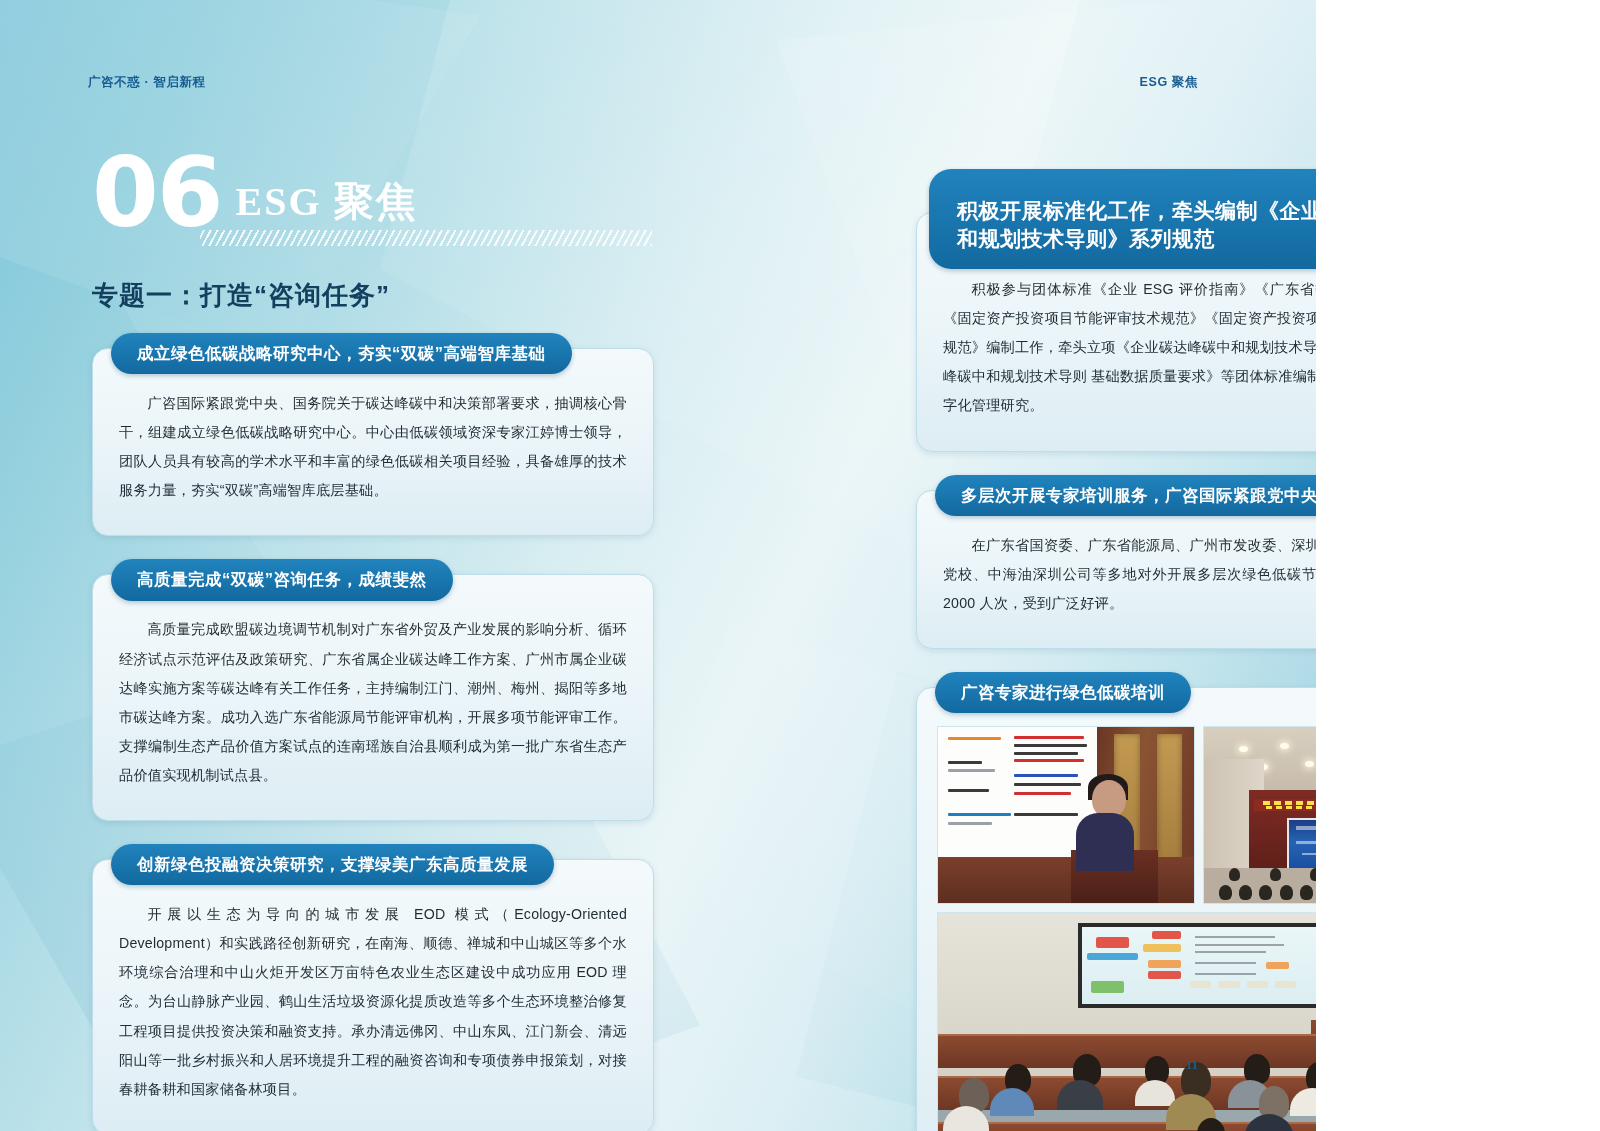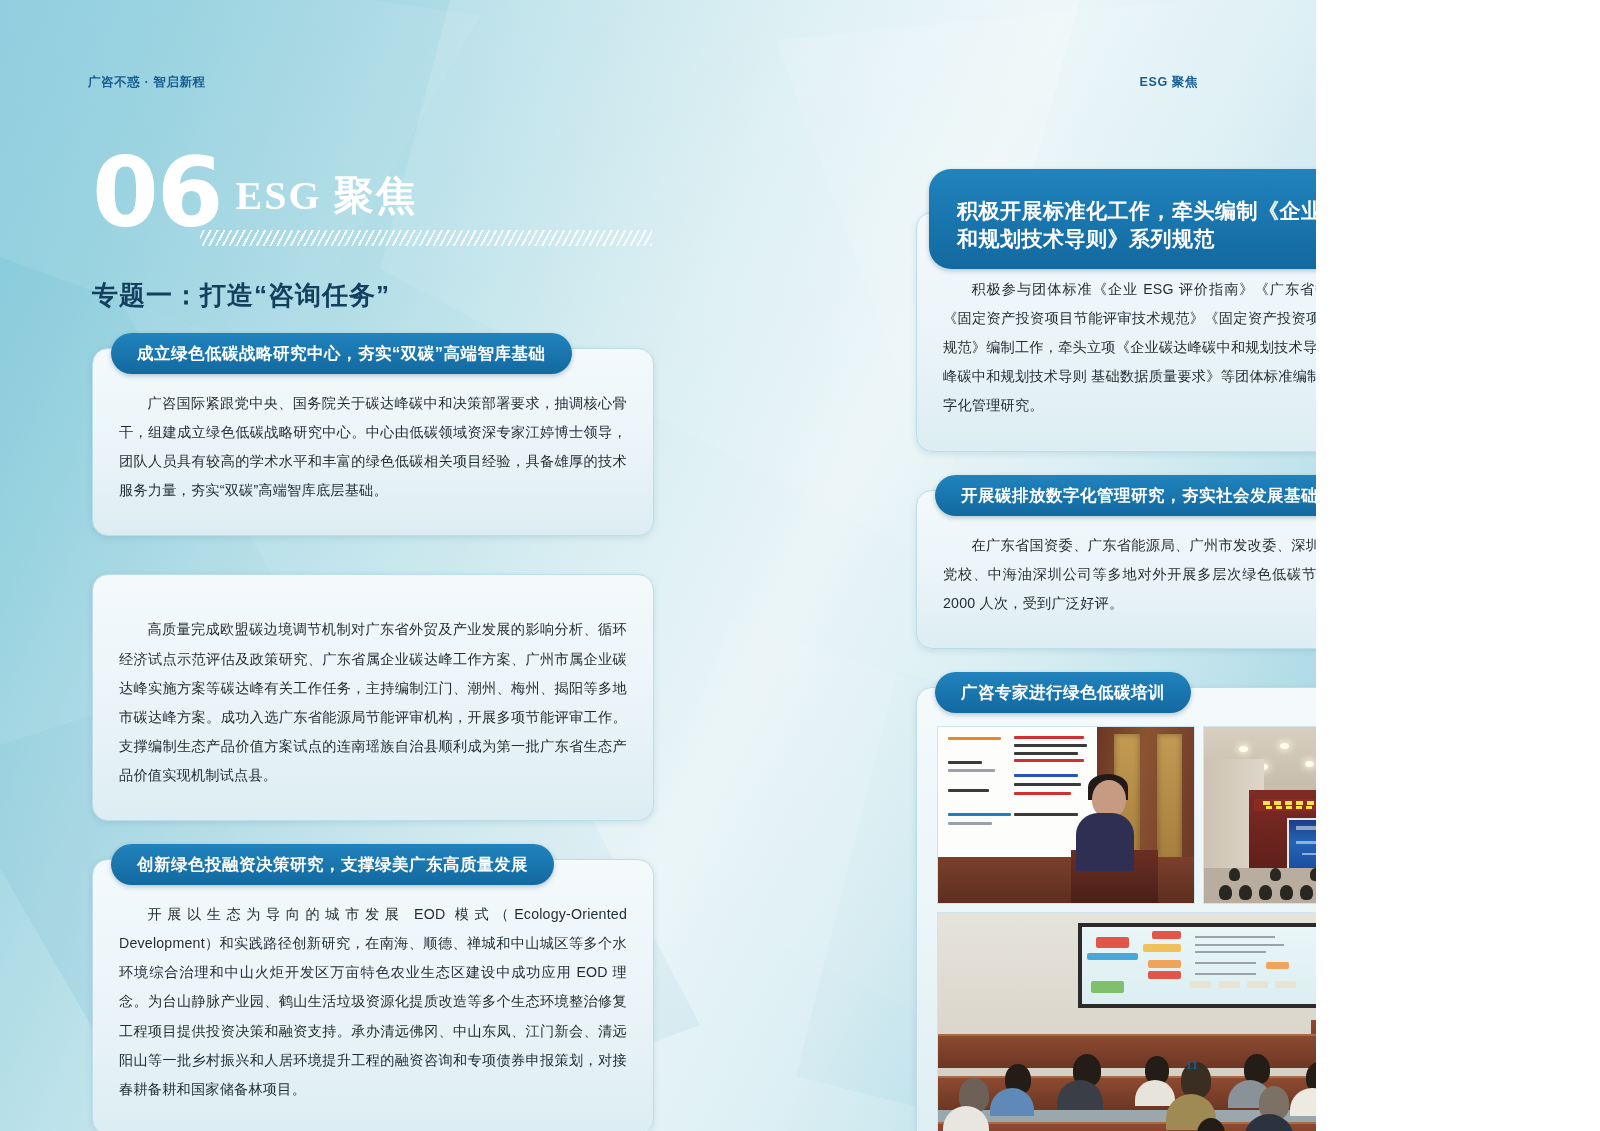--- a/index.html
+++ b/index.html
@@ -61,21 +61,21 @@
     font-weight: bold;
     color: #175d92;
     letter-spacing: .6px;
     white-space: nowrap;
   }
   .runhead-left  { left: 88px; }
   .runhead-right { right: 118px; }
 
   
   .title-block { position: absolute; left: 92px; top: 152px; width: 620px; }
-  .title-row { display: flex; align-items: flex-start; }
+  .title-row { display: flex; align-items: center; }
   .sec-num {
     font-size: 96px;
     line-height: .86;
     font-weight: bold;
     color: #ffffff;
     letter-spacing: -2px;
     font-family: "DejaVu Sans", "Liberation Sans", sans-serif;
   }
   .sec-name {
     color: #ffffff;
@@ -282,20 +282,21 @@
   <div class="col col-left">
 
     <div class="card">
       <div class="badge">成立绿色低碳战略研究中心，夯实“双碳”高端智库基础</div>
       <div class="card-inner">
         <p class="body-text">广咨国际紧跟党中央、国务院关于碳达峰碳中和决策部署要求，抽调核心骨干，组建成立绿色低碳战略研究中心。中心由低碳领域资深专家江婷博士领导，团队人员具有较高的学术水平和丰富的绿色低碳相关项目经验，具备雄厚的技术服务力量，夯实“双碳”高端智库底层基础。</p>
       </div>
     </div>
 
     <div class="card">
+      <div class="badge">高质量完成“双碳”咨询任务，成绩斐然</div>
       <div class="card-inner">
         <p class="body-text">高质量完成欧盟碳边境调节机制对广东省外贸及产业发展的影响分析、循环经济试点示范评估及政策研究、广东省属企业碳达峰工作方案、广州市属企业碳达峰实施方案等碳达峰有关工作任务，主持编制江门、潮州、梅州、揭阳等多地市碳达峰方案。成功入选广东省能源局节能评审机构，开展多项节能评审工作。支撑编制生态产品价值方案试点的连南瑶族自治县顺利成为第一批广东省生态产品价值实现机制试点县。</p>
       </div>
     </div>
 
     <div class="card">
       <div class="badge">创新绿色投融资决策研究，支撑绿美广东高质量发展</div>
       <div class="card-inner">
         <p class="body-text">开展以生态为导向的城市发展 EOD 模式（Ecology-Oriented Development）和实践路径创新研究，在南海、顺德、禅城和中山城区等多个水环境综合治理和中山火炬开发区万亩特色农业生态区建设中成功应用 EOD 理念。为台山静脉产业园、鹤山生活垃圾资源化提质改造等多个生态环境整治修复工程项目提供投资决策和融资支持。承办清远佛冈、中山东凤、江门新会、清远阳山等一批乡村振兴和人居环境提升工程的融资咨询和专项债券申报策划，对接春耕备耕和国家储备林项目。</p>
       </div>
@@ -306,21 +307,21 @@
   <div class="col col-right">
 
     <div class="card has-tall-badge" style="margin-top:44px;">
       <div class="badge wide">积极开展标准化工作，牵头编制《企业碳达峰碳中和规划技术导则》系列规范</div>
       <div class="card-inner">
         <p class="body-text">积极参与团体标准《企业 ESG 评价指南》《广东省数据中心能效标准》《固定资产投资项目节能评审技术规范》《固定资产投资项目节能审查验收技术规范》编制工作，牵头立项《企业碳达峰碳中和规划技术导则 总纲》《企业碳达峰碳中和规划技术导则 基础数据质量要求》等团体标准编制课题，开展碳排放数字化管理研究。</p>
       </div>
     </div>
 
     <div class="card">
-      <div class="badge">开展碳排放数字化管理研究，夯实社会发展基础</div>
+      <div class="badge">多层次开展专家培训服务，广咨国际紧跟党中央</div>
       <div class="card-inner">
         <p class="body-text">在广东省国资委、广东省能源局、广州市发改委、深圳市发改委、河源市委党校、中海油深圳公司等多地对外开展多层次绿色低碳节能培训，参与人员超 2000 人次，受到广泛好评。</p>
       </div>
     </div>
 
     <div class="card">
       <div class="badge">广咨专家进行绿色低碳培训</div>
       <div class="card-inner" style="padding:38px 20px 20px 20px;">
         <div class="gallery">
 

